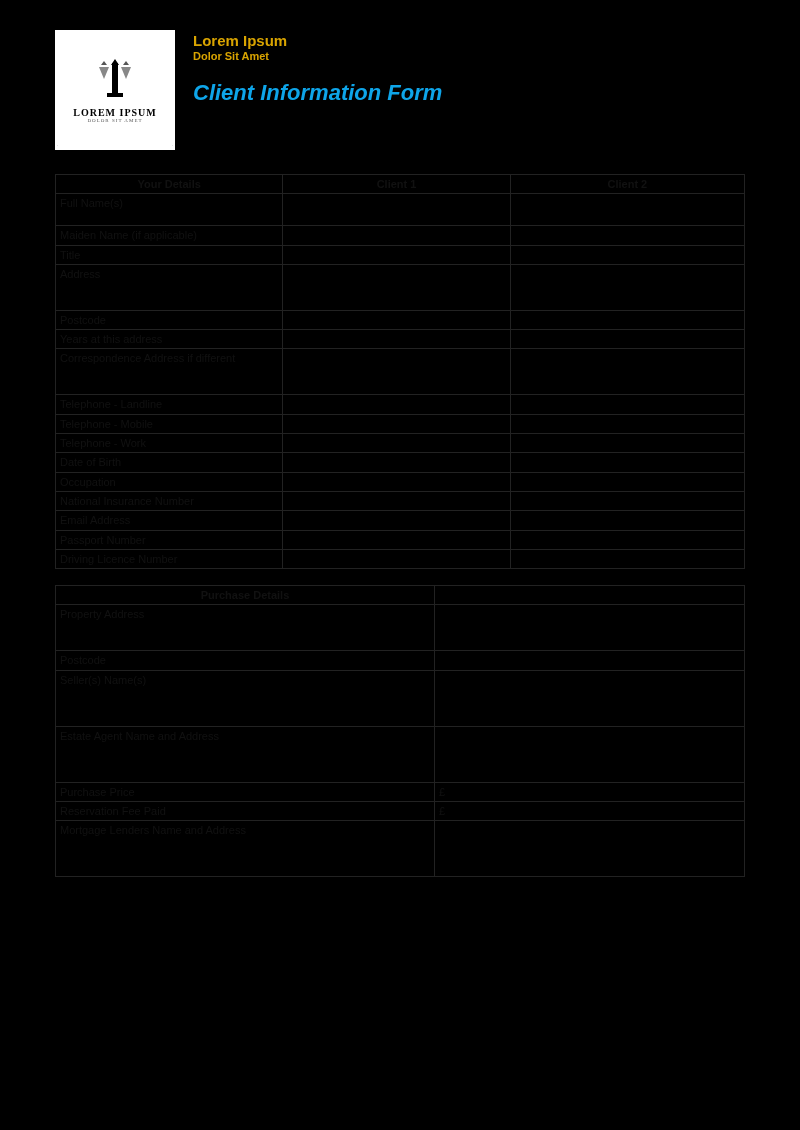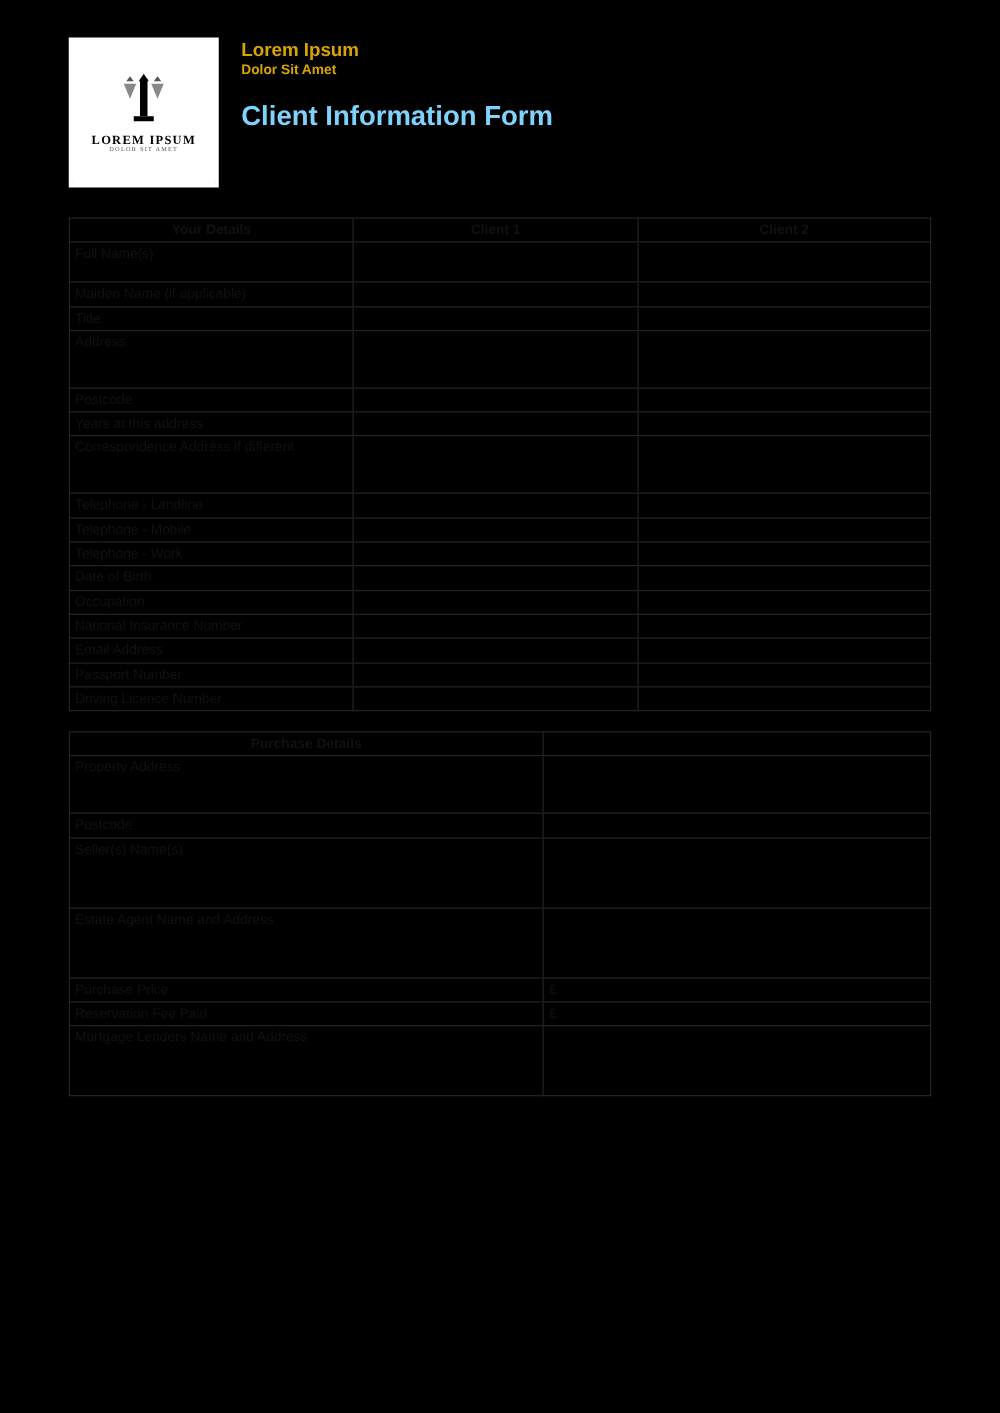--- a/index.html
+++ b/index.html
@@ -65,23 +65,24 @@
     font-size: 15px;
     line-height: 1.2;
   }
   .tagline {
     color: #d9a400;
     font-weight: bold;
     font-size: 11px;
     margin-bottom: 18px;
   }
   .title {
-    color: #7dd3fc;
+    color: #0ea5e9;
     font-weight: bold;
     font-size: 22px;
+    font-style: italic;
   }
   table.form {
     width: 100%;
     border-collapse: collapse;
   }
   table.form th, table.form td {
     border: 1px solid #222;
     padding: 2px 4px;
     font-size: 11px;
     line-height: 1.3;

